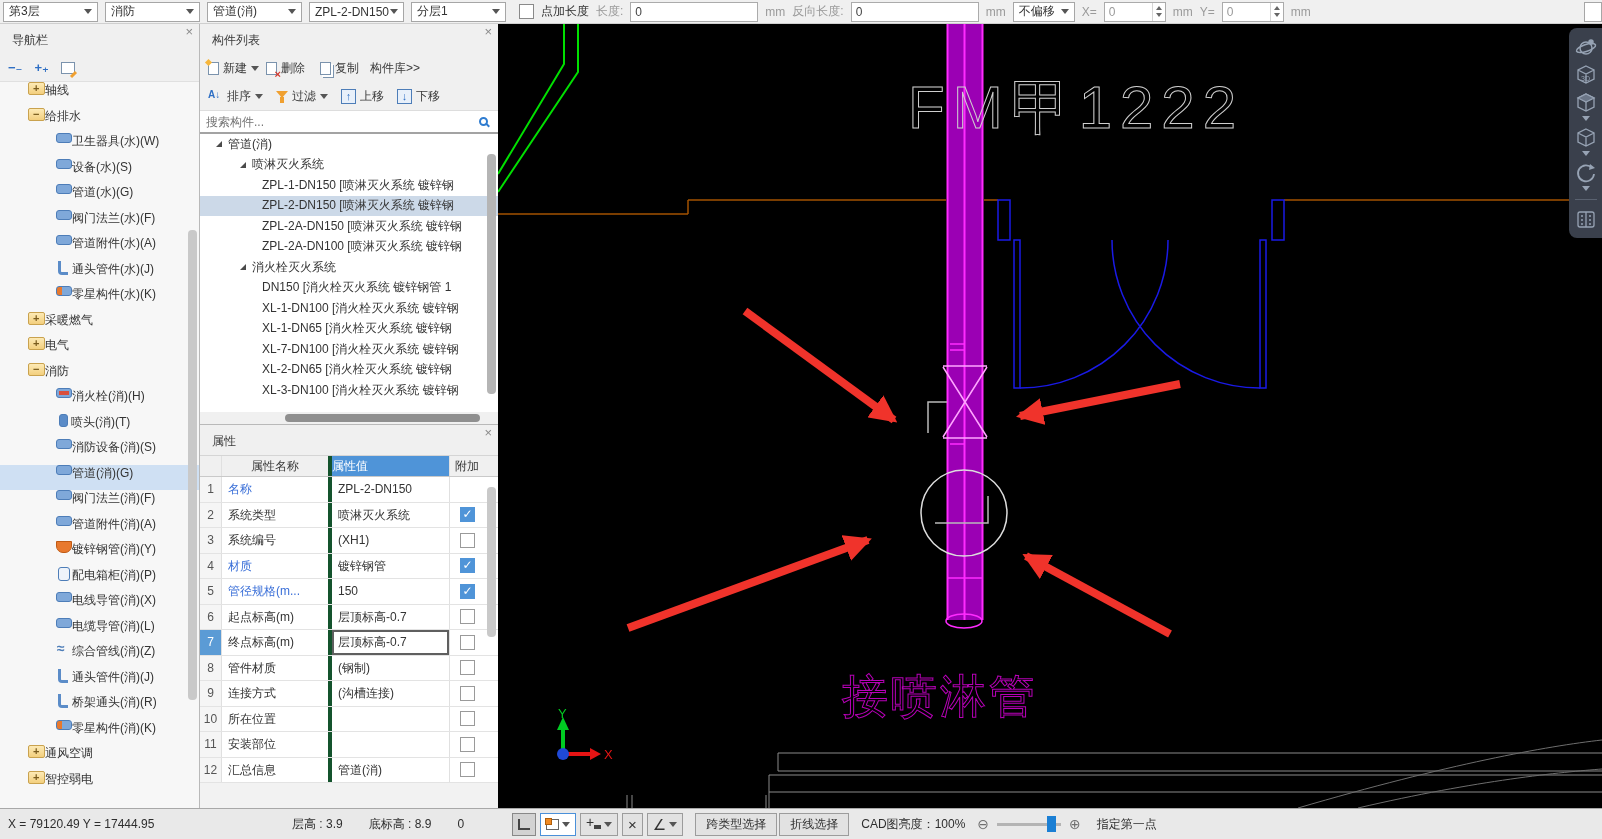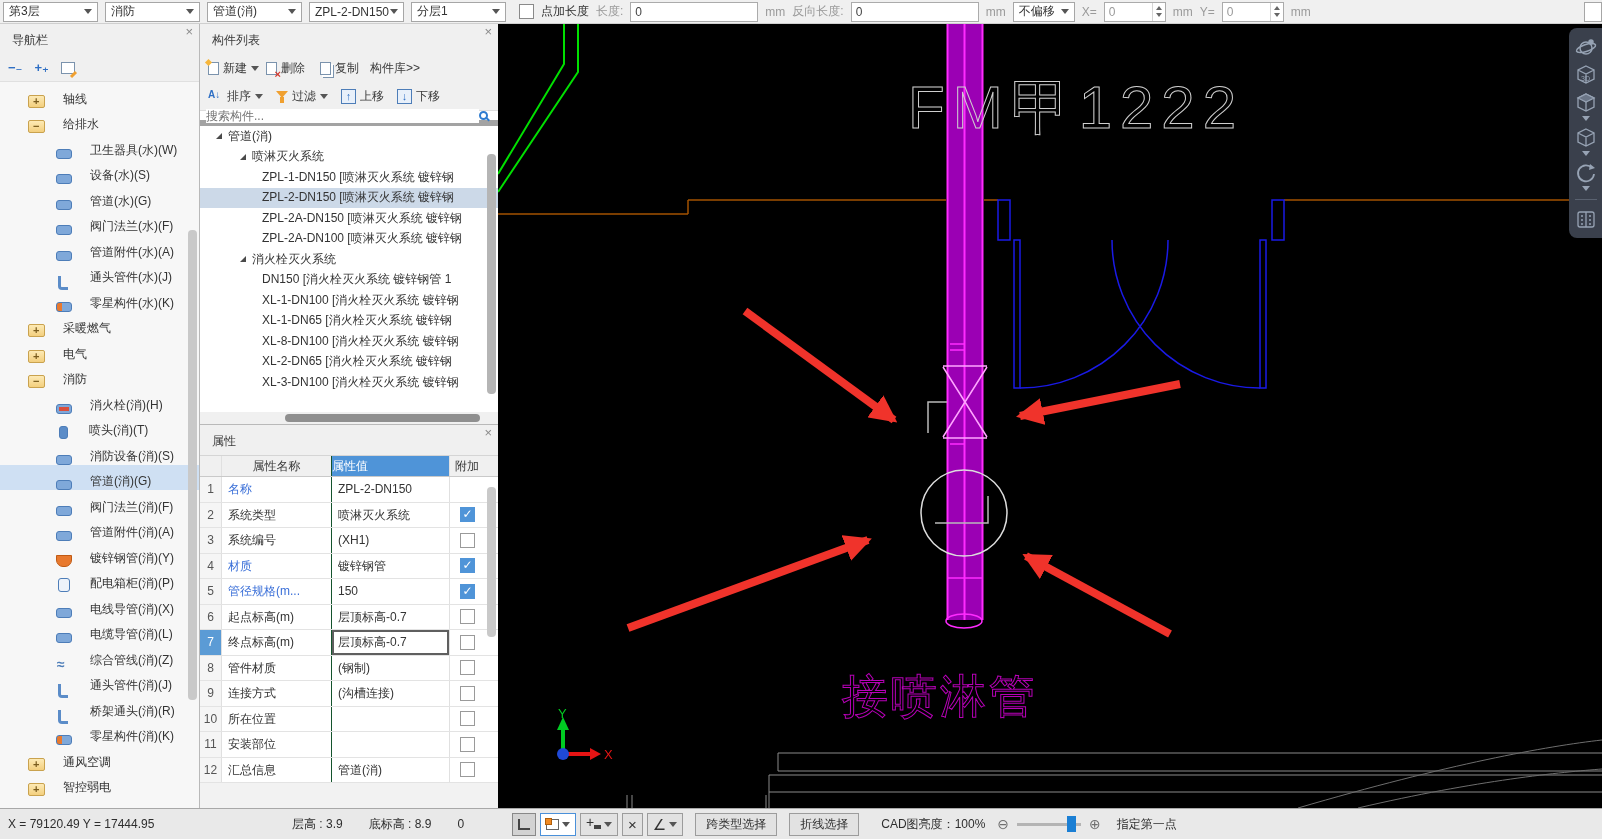--- a/index.html
+++ b/index.html
@@ -28,21 +28,21 @@
   .ptitle{position:absolute;left:12px;bottom:5px;color:#3a3a3a}
   .pclose{position:absolute;right:6px;top:1px;color:#8a8a8a;font-size:13px;line-height:13px}
 
   #nav{position:absolute;left:0;top:24px;width:200px;height:784px;background:#f7f7f7;
     border-right:1px solid #b9b9b9;overflow:hidden}
   #nav-tools{height:28px;background:#f0f0f0;border-bottom:1px solid #e0e0e0;display:flex;align-items:center;gap:12px;padding-left:8px}
   .ntool{color:#2f6fc4;font-weight:bold;font-size:13px}
   .ntool.edit{width:14px;height:12px;background:#fff;border:1px solid #7b93ad;position:relative}
   .ntool.edit::after{content:"";position:absolute;right:-3px;bottom:-3px;width:7px;height:3px;background:#f0a030;transform:rotate(-45deg)}
   #nav-tree{position:relative}
-  .nav-row{height:25.5px;display:flex;align-items:flex-end;gap:18px;white-space:nowrap}
+  .nav-row{height:25.5px;display:flex;align-items:flex-start;gap:0;white-space:nowrap}
   .nav-row[data-level="0"]{padding-left:28px}
   .nav-row[data-level="1"]{padding-left:56px}
   .nav-row[data-state="selected"]{background:#cfe0f3}
   .nav-ico{flex:none;display:inline-block;position:relative}
   .nav-row[data-level="1"] .nav-ico{width:16px;height:10px;background:#7fa8d9;border:1px solid #4d7db8;border-radius:3px}
   .nav-ico[data-kind="folder-plus-icon"],.nav-ico[data-kind="folder-minus-icon"]{width:17px;height:13px;
     background:linear-gradient(#fdeab5,#f3cf7e);border:1px solid #c9a24e;border-radius:2px}
   .nav-ico[data-kind="folder-plus-icon"]::after{content:"+";position:absolute;left:4px;top:-1px;font-size:11px;line-height:13px;color:#7a5c1e;font-weight:bold}
   .nav-ico[data-kind="folder-minus-icon"]::after{content:"−";position:absolute;left:4px;top:-1px;font-size:11px;line-height:13px;color:#7a5c1e;font-weight:bold}
   .nav-ico[data-kind="hydrant-icon"]{width:12px;height:13px;background:#fff;border:1px solid #b23f2e}
@@ -65,40 +65,40 @@
   .tbtn{display:flex;align-items:center;gap:4px;color:#3a3a3a}
   .ic-doc{width:11px;height:13px;background:#fff;border:1px solid #7b93ad;position:relative;flex:none}
   .ic-doc.new::before{content:"";position:absolute;left:-3px;top:-3px;width:5px;height:5px;background:#f6b63c;transform:rotate(45deg)}
   .ic-doc.del::after{content:"×";position:absolute;right:-5px;bottom:-6px;color:#d43a2f;font-weight:bold;font-size:11px}
   .ic-doc.copy{box-shadow:2px 2px 0 0 #fff,3px 3px 0 0 #7b93ad}
   .ic-sort{position:relative;width:15px;height:14px}
   .ic-sort::before{content:"A\2193";position:absolute;left:0;top:0;font-size:10px;color:#2f6fc4;font-weight:bold}
   .ic-filter{width:0;height:0;border-left:6px solid transparent;border-right:6px solid transparent;border-top:7px solid #f0a030;position:relative;margin-top:-4px}
   .ic-filter::after{content:"";position:absolute;left:-2px;top:-1px;width:4px;height:6px;background:#f0a030}
   .ic-ud{width:15px;height:15px;border:1px solid #4d7db8;background:#e8f0fa;color:#2f6fc4;font-size:11px;line-height:13px;text-align:center;flex:none}
-  #searchrow{height:16px;background:#fff;border-top:1px solid #ddd;border-bottom:6px solid #a3a3a3;display:flex;align-items:center;flex:none;padding:0 6px}
+  #searchrow{height:24px;background:#fff;border-top:1px solid #ddd;border-bottom:2px solid #a3a3a3;display:flex;align-items:center;flex:none;padding:0 6px}
   #searchrow input{flex:1;border:none;outline:none;font:inherit;color:#9a9a9a}
   .ic-search{width:9px;height:9px;border:2px solid #2f7cd0;border-radius:50%;position:relative;flex:none;margin-right:4px}
   .ic-search::after{content:"";position:absolute;width:5px;height:2px;background:#2f7cd0;transform:rotate(45deg);right:-4px;bottom:-2px}
   #comp-tree{background:#fff;flex:1;position:relative;overflow:hidden}
   .c-row{height:20.5px;display:flex;align-items:center;gap:6px;white-space:nowrap;overflow:hidden}
   .c-row[data-level="0"]{padding-left:16px}
   .c-row[data-level="1"]{padding-left:40px}
   .c-row[data-level="2"]{padding-left:62px}
   .c-row[data-state="selected"]{background:#ccd9e8}
   .tri{width:0;height:0;border-bottom:6px solid #4a4a4a;border-left:6px solid transparent;flex:none}
   .c-row[data-node="no"] .tri{visibility:hidden;margin-left:-12px}
   #comp-hscroll{height:12px;background:#f0f0f0;flex:none;position:relative}
   #comp-hscroll .thumb{position:absolute;left:85px;top:2px;width:195px;height:8px;background:#8f8f8f;border-radius:4px}
   #complist .vscroll{right:2px;top:130px;height:240px;background:#b5b5b5}
 
   #props{position:absolute;left:0;top:401px;width:298px;height:383px;background:#f2f2f2;overflow:hidden}
   .p-grid{display:flex;height:25.5px;border-bottom:1px solid #e3e3e3;background:#fff}
   .p-num{width:22px;flex:none;background:#f5f5f5;border-right:1px solid #e0e0e0;color:#555;text-align:center;line-height:25px}
-  .p-name{width:110px;flex:none;border-right:1px solid #14532d;padding-left:6px;line-height:25px;overflow:hidden;white-space:nowrap}
+  .p-name{width:110px;flex:none;border-right:4px solid #14532d;padding-left:6px;line-height:25px;overflow:hidden;white-space:nowrap}
   .p-name[data-kind="link"]{color:#3a6fd8}
   .p-val{width:118px;flex:none;border-right:1px solid #e0e0e0;padding-left:6px;line-height:25px;overflow:hidden;white-space:nowrap}
   .p-attach{width:34px;flex:none;display:flex;align-items:center;justify-content:center}
   .p-head{height:22px;background:#f0f0f0;border-top:1px solid #d5d5d5;border-bottom:1px solid #c9c9c9}
   .p-head .p-num{background:#f0f0f0;line-height:21px}
   .p-head .p-name{line-height:21px;text-align:center;padding-left:0;color:#3a3a3a}
   .p-head .p-val{background:#4f94d8;color:#fff;text-align:left;padding-left:0;line-height:21px}
   .p-head .p-attach{color:#3a3a3a}
   .p-grid[data-state="active"] .p-num{background:#5b9bd5;color:#fff}
   .p-grid[data-state="active"] .p-val{box-shadow:inset 0 0 0 2px #5f5f5f}
@@ -124,21 +124,21 @@
   .sbtn{height:23px;border:1px solid #9c9c9c;background:#e2e2e2;display:flex;align-items:center;justify-content:center;gap:3px;margin-right:4px;padding:0 5px}
   .sbtn.first{background:#d2d2d2;border-color:#888}
   .sbtn.active{background:#fff;border-color:#4a90d9}
   .ic-ortho{width:12px;height:11px;border-left:2px solid #444;border-bottom:2px solid #444}
   .ic-winsel{width:13px;height:11px;border:1px solid #666;background:#fff;position:relative}
   .ic-winsel::before{content:"";position:absolute;left:-2px;top:-2px;width:5px;height:5px;background:#f08a24;border:1px solid #b05f0a}
   .ic-plusbar{position:relative;width:15px;height:14px}
   .ic-plusbar::before{content:"+";position:absolute;left:0;top:-3px;font-size:14px;color:#333}
   .ic-plusbar::after{content:"";position:absolute;right:0;bottom:2px;width:7px;height:4px;background:#444}
   .txtico{font-size:15px;color:#333;line-height:15px}
-  .sb-text-btn{height:23px;border:1px solid #9c9c9c;background:#e2e2e2;padding:0 10px;display:flex;align-items:center;margin-right:12px}
+  .sb-text-btn{height:23px;border:1px solid #9c9c9c;background:#e2e2e2;padding:0 10px;display:flex;align-items:center;margin-right:2px}
   .sl-track{width:64px;height:3px;background:#b4b4b4;position:relative;margin:0 6px}
   .sl-thumb{position:absolute;right:5px;top:-7px;width:9px;height:16px;background:#1b7fd4}
   .circ{font-size:14px;color:#707070;margin:0 2px}
 </style>
 </head>
 <body>
 
 <div id="topbar">
   <div class="dd">
     <span>第3层</span>
@@ -444,21 +444,21 @@
           <span>XL-1-DN100 [消火栓灭火系统 镀锌钢</span>
         </div>
 
         <div class="c-row" data-level="2" data-state="normal" data-node="no">
           <span class="tri"></span>
           <span>XL-1-DN65 [消火栓灭火系统 镀锌钢</span>
         </div>
 
         <div class="c-row" data-level="2" data-state="normal" data-node="no">
           <span class="tri"></span>
-          <span>XL-8-DN100 [消火栓灭火系统 镀锌钢</span>
+          <span>XL-7-DN100 [消火栓灭火系统 镀锌钢</span>
         </div>
 
         <div class="c-row" data-level="2" data-state="normal" data-node="no">
           <span class="tri"></span>
           <span>XL-2-DN65 [消火栓灭火系统 镀锌钢</span>
         </div>
 
         <div class="c-row" data-level="2" data-state="normal" data-node="no">
           <span class="tri"></span>
           <span>XL-3-DN100 [消火栓灭火系统 镀锌钢</span>

